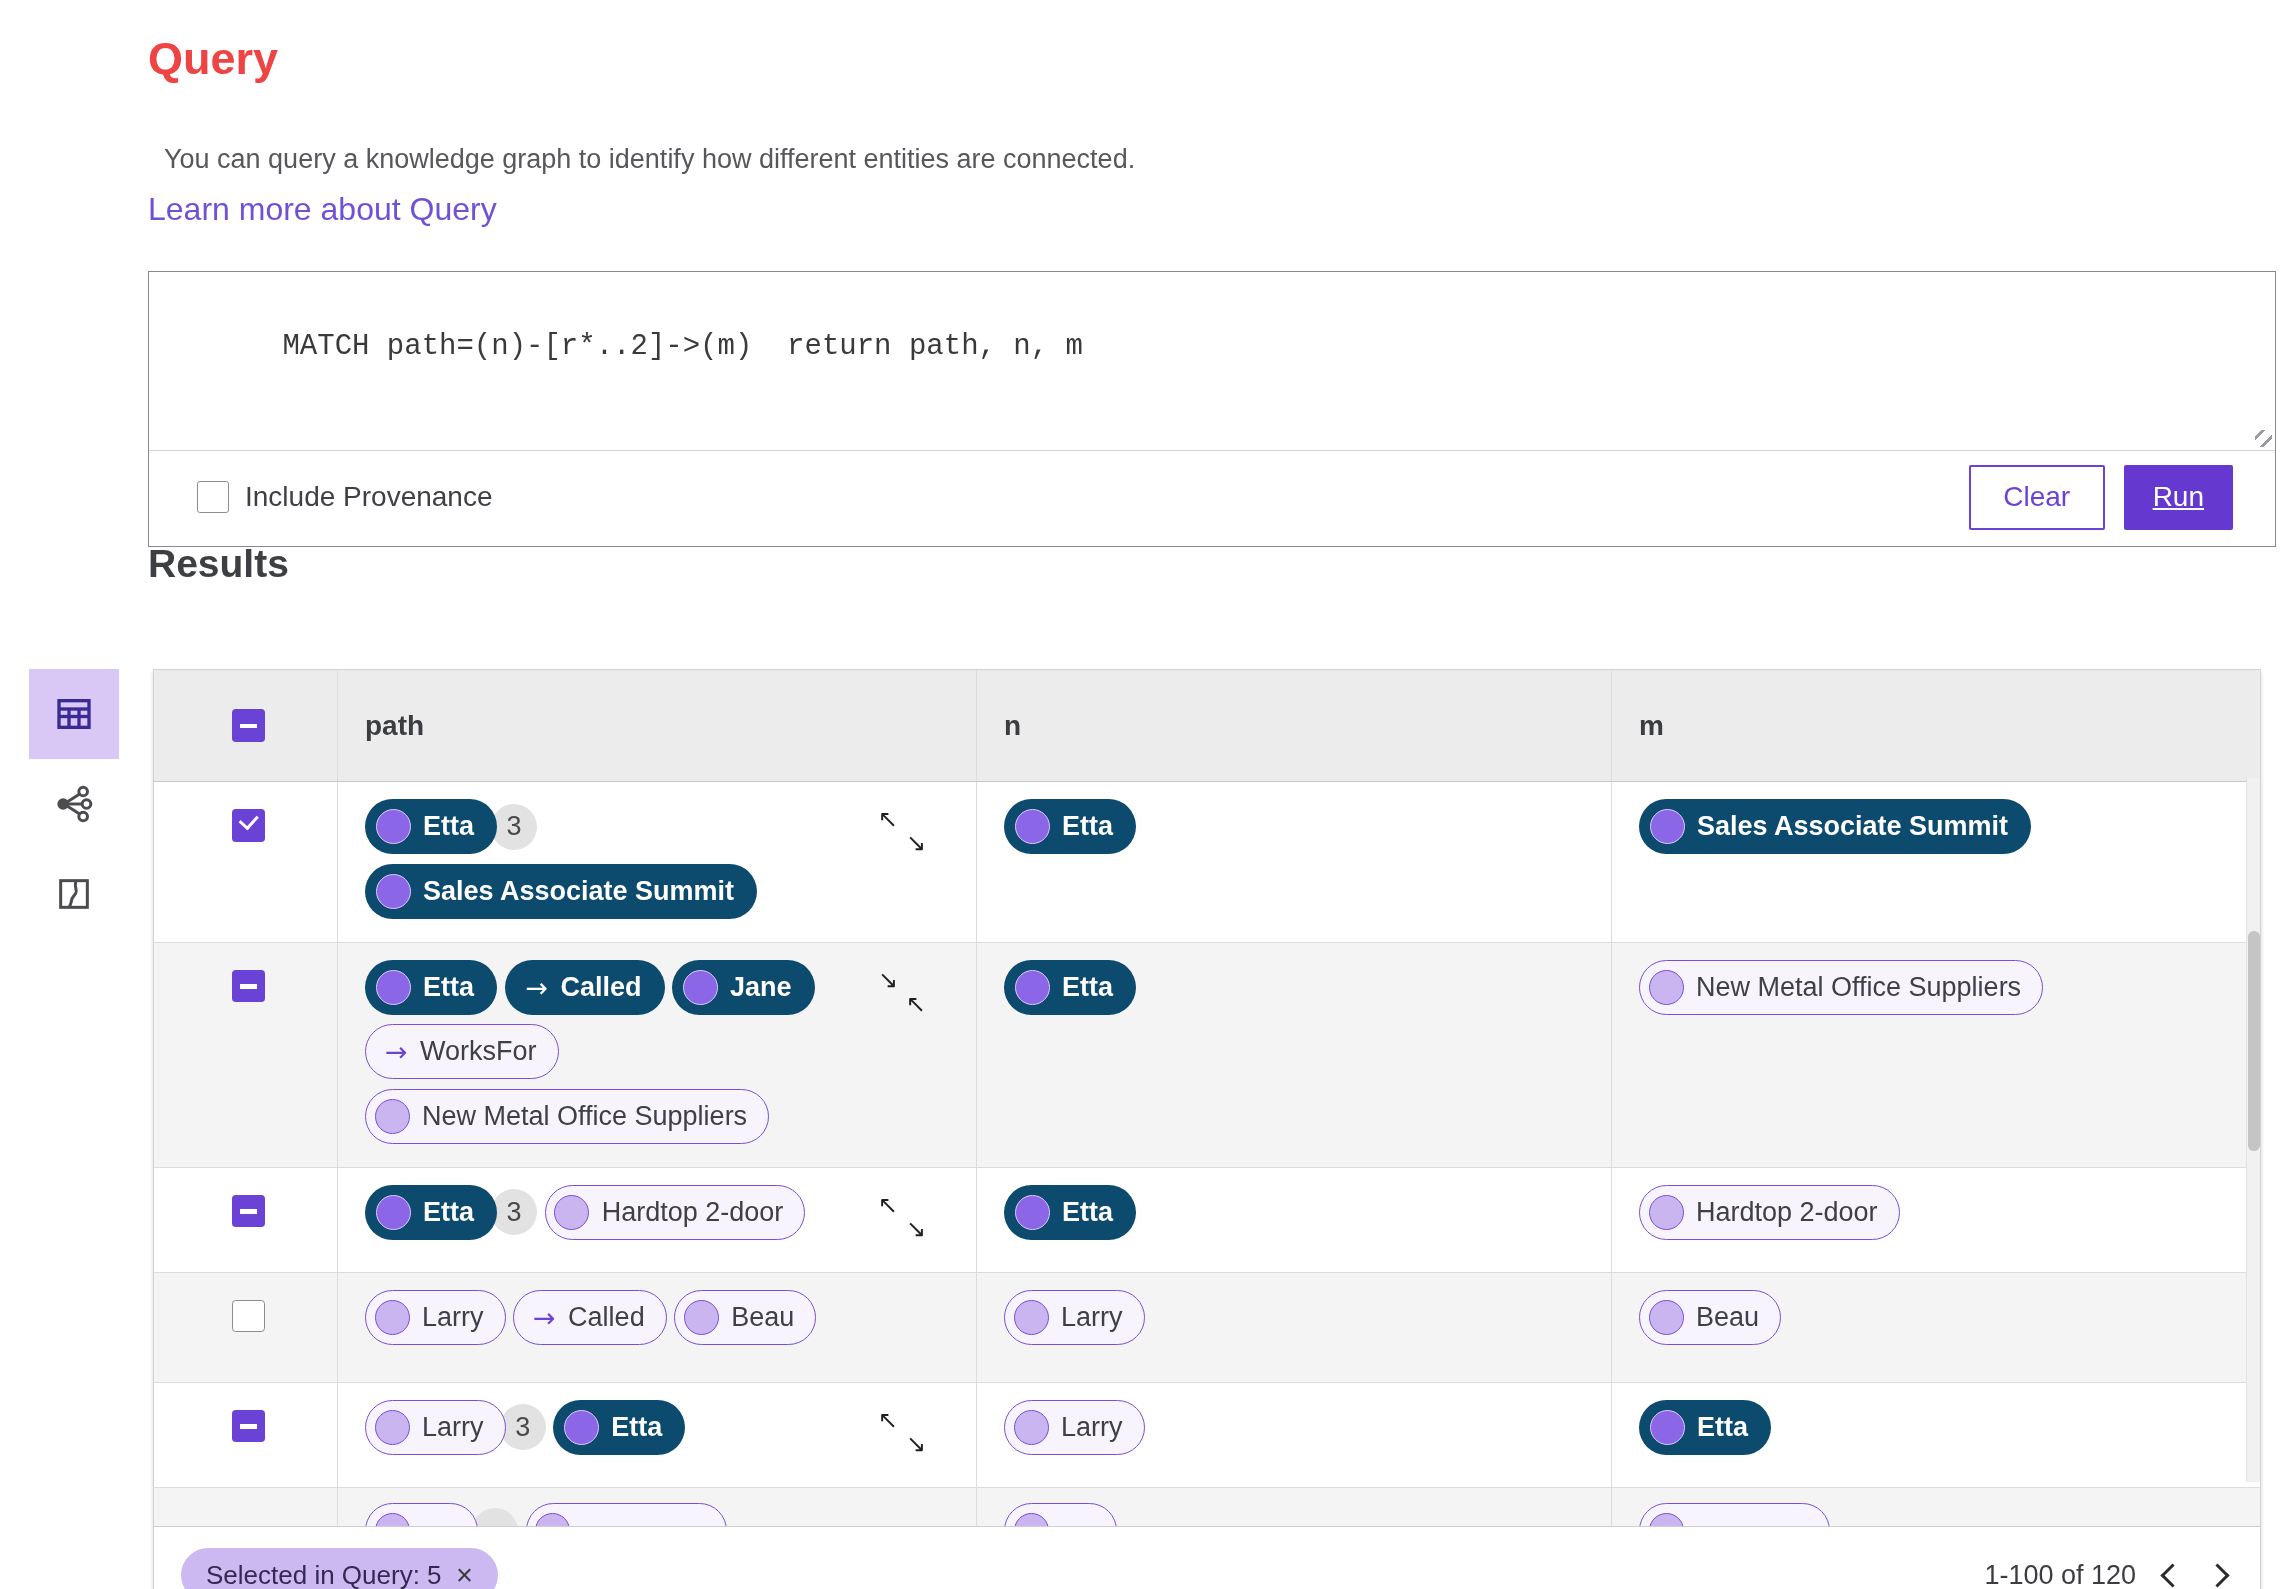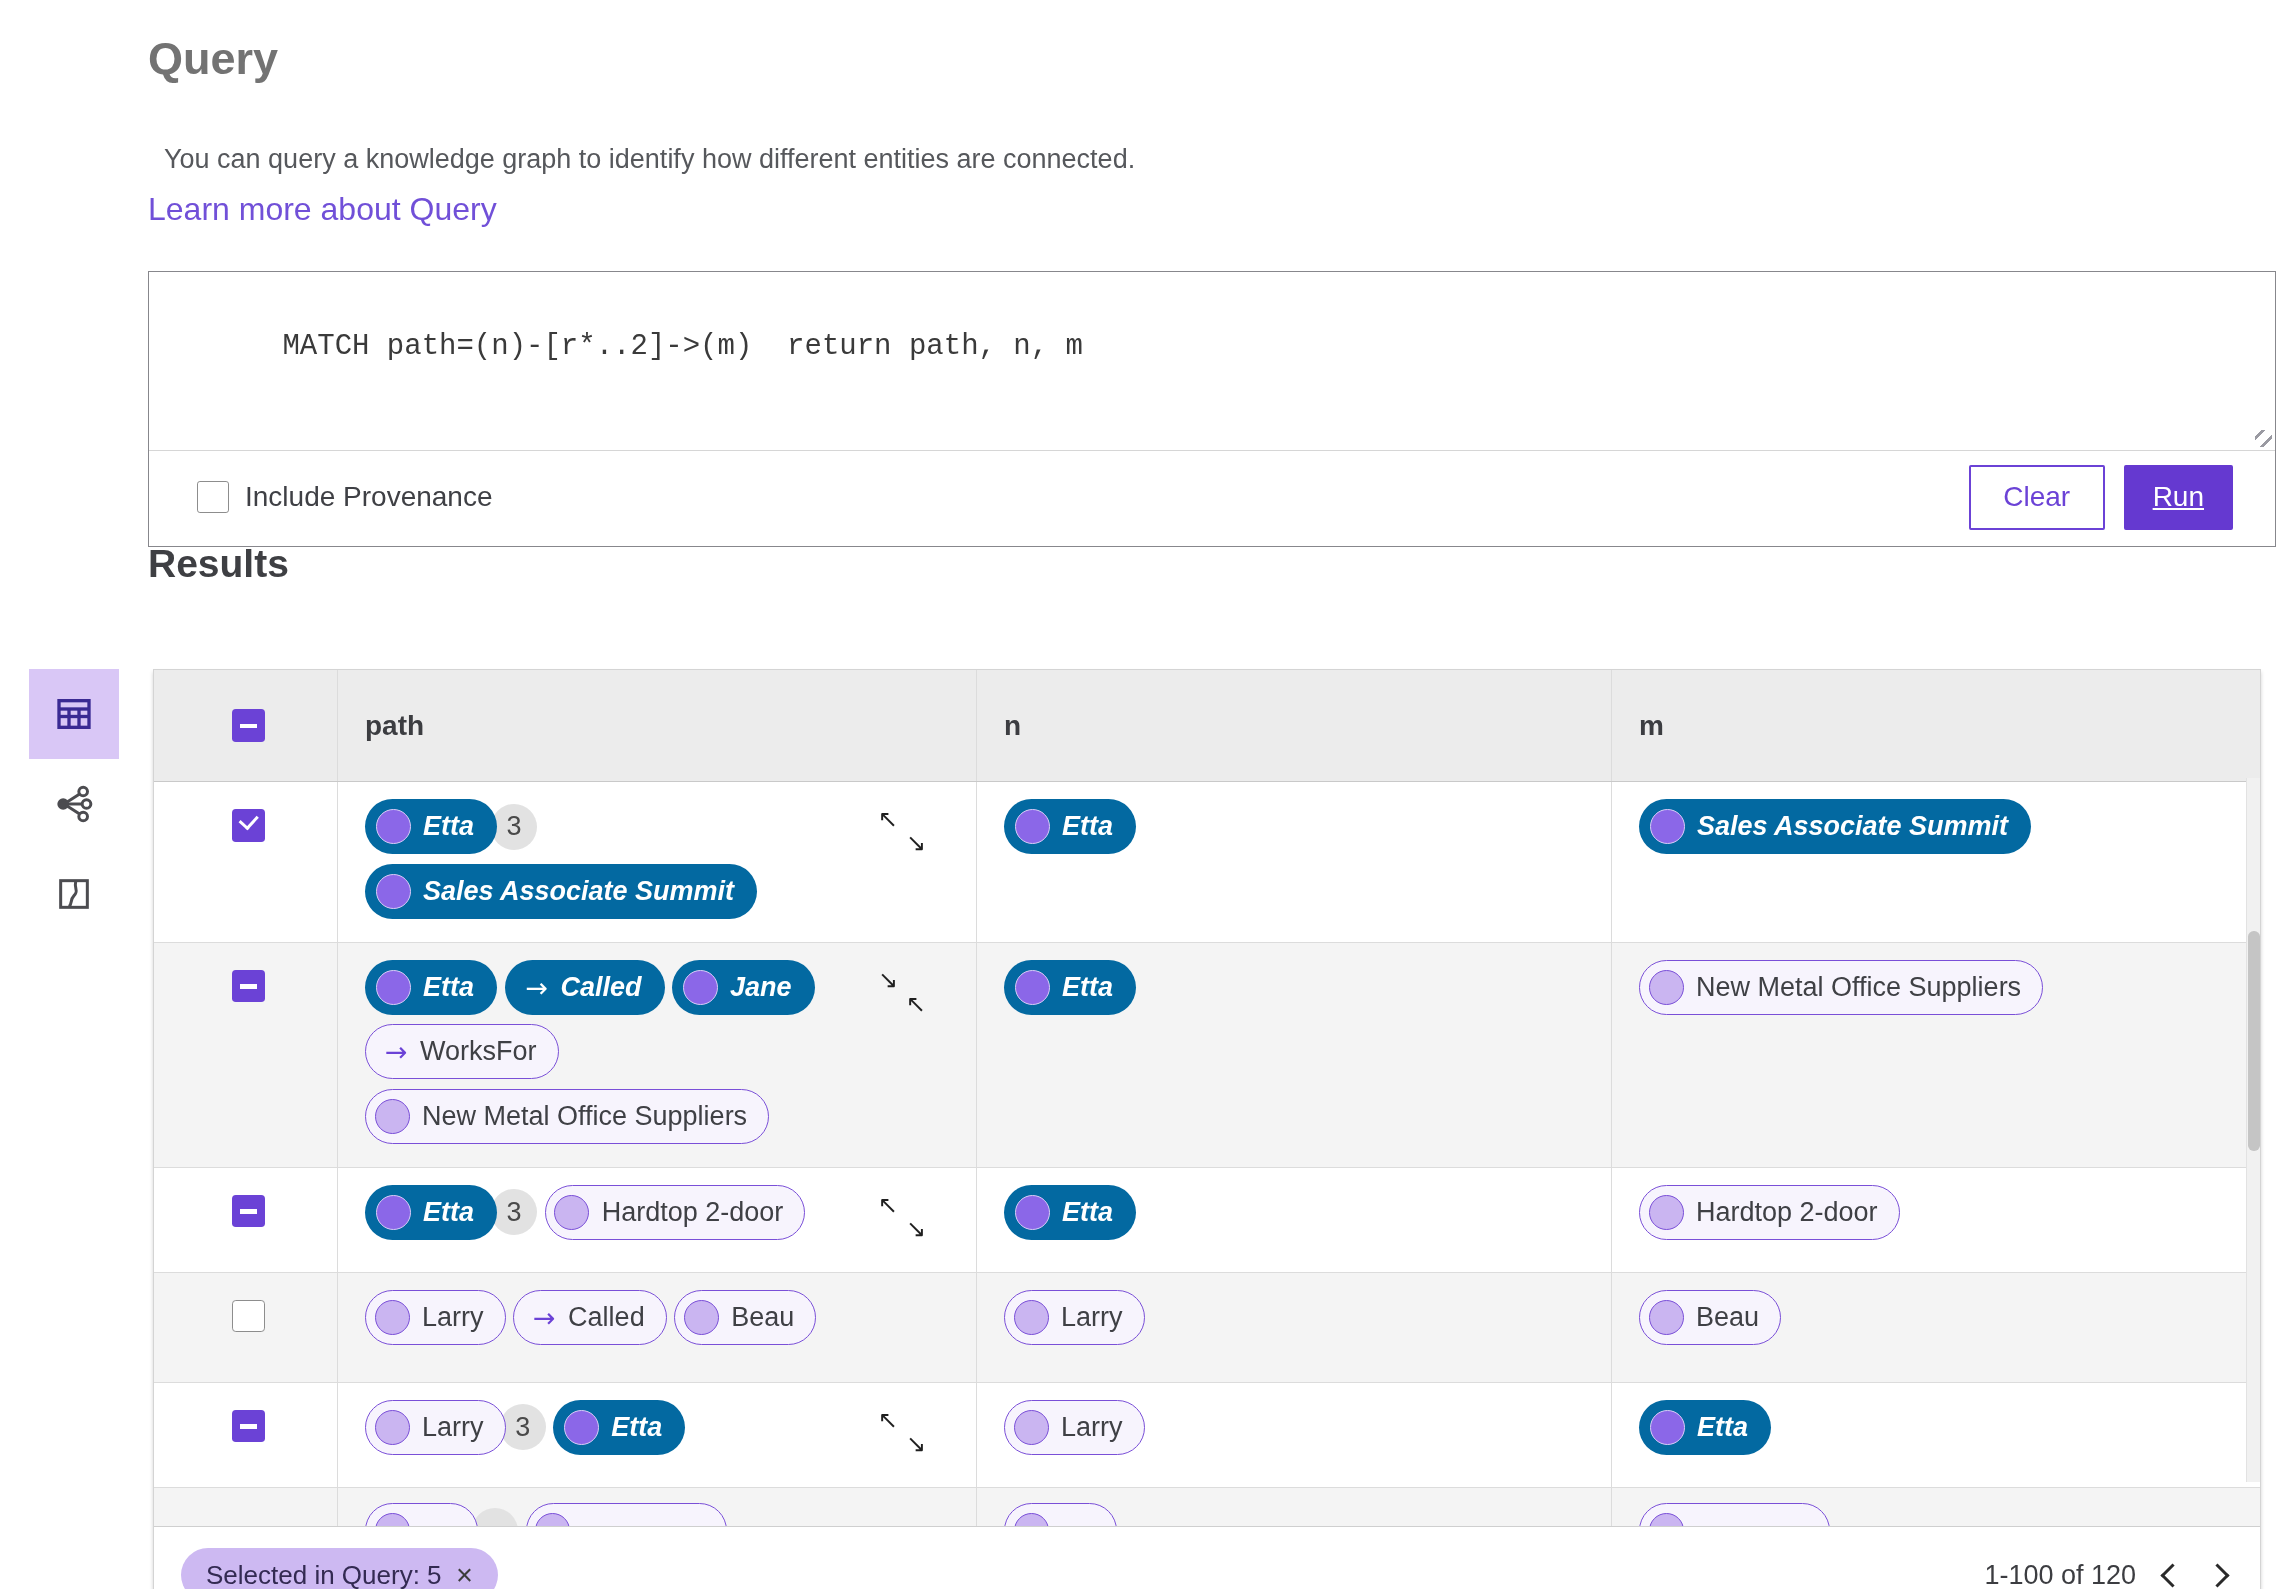--- a/index.html
+++ b/index.html
@@ -1,20 +1,20 @@
 <!DOCTYPE html>
 <html><head>
 <meta charset="utf-8">
 <style>
   * { box-sizing: border-box; }
   body { margin:0; background:#ffffff; font-family:"Liberation Sans", sans-serif; color:#3f4045; }
   .page { position:relative; width:2294px; height:1590px; background:#fff; overflow:hidden; }
 
   
-  .page-title { position:absolute; left:148px; top:32.5px; margin:0; font-size:45px; font-weight:700; color:#737373; }
+  .page-title { position:absolute; left:148px; top:32.5px; margin:0; font-size:45px; font-weight:700; color:#ef4444; }
   .page-desc  { position:absolute; left:148px; top:128px; margin:16px; font-size:27px; color:#56585c; }
   .learn-link { position:absolute; left:148px; top:191px; font-size:32px; color:#7150d8; cursor:pointer; text-decoration:none; }
 
   .show-query { position:absolute; right:19px; top:140px; height:69px; display:flex; align-items:center; gap:12.4px;
                 padding:0 29px 0 17px; border:1.9px solid #6b42d6; border-radius:36px; background:#fff; cursor:pointer; }
   .sq-switch  { position:relative; width:63px; height:36px; border-radius:18px; background:#6b42d6; flex:none; }
   .sq-knob    { position:absolute; right:1px; top:1.9px; width:32.5px; height:32.5px; border-radius:50%; background:#fff; border:2.9px solid #6b42d6; }
   .sq-label   { font-size:29px; color:#6b42d6; }
 
   
@@ -58,21 +58,21 @@
   .cbx        { display:inline-block; width:32.5px; height:32.5px; border-radius:3.8px; position:relative; cursor:pointer; }
   .cbx.checked, .cbx.indeterminate { background:#6b42d6; }
   .cbx.unchecked { background:#fff; border:1.9px solid #8d8d8d; }
   .cbx.checked::after { content:""; position:absolute; left:7.6px; top:4.8px; width:14.3px; height:8.6px;
                 border-left:3.8px solid #fff; border-bottom:3.8px solid #fff; transform:rotate(-48deg); }
   .cbx.indeterminate::after { content:""; position:absolute; left:7.6px; top:14.3px; width:17px; height:4.8px; background:#fff; }
 
   .pill-line  { display:flex; align-items:center; gap:7.6px; margin-bottom:9.6px; }
   .pill       { position:relative; z-index:1; display:inline-flex; align-items:center; gap:12.4px; height:55px;
                 border-radius:28px; font-size:27px; cursor:pointer; flex:none; }
-  .pill.filled  { background:#0369a1; color:#fff; font-weight:700; padding:0 23px 0 10.5px;font-style:italic; }
+  .pill.filled  { background:#0c4a6e; color:#fff; font-weight:700; padding:0 23px 0 10.5px; }
   .pill.outline { background:#f7f4fd; border:1.9px solid #7a4fd8; color:#3f4045; padding:0 21px 0 8.6px; }
   .pill.edge.filled  { padding-left:21px; }
   .pill.edge.outline { padding-left:19px; }
   .node       { width:35px; height:35px; border-radius:50%; flex:none; }
   .pill.filled .node  { background:#8b67e8; border:1.9px solid #d9ccf7; }
   .pill.outline .node { background:#cab5f1; border:1.9px solid #7a4fd8; }
   .arrow      { font-family:"DejaVu Sans", sans-serif; font-size:27px; font-weight:400; }
   .pill.filled .arrow  { color:#fff; }
   .pill.outline .arrow { color:#6b42d6; }
   .count      { position:relative; z-index:0; width:46px; height:46px; border-radius:50%; background:#e2e2e2; color:#4a4a4a;

